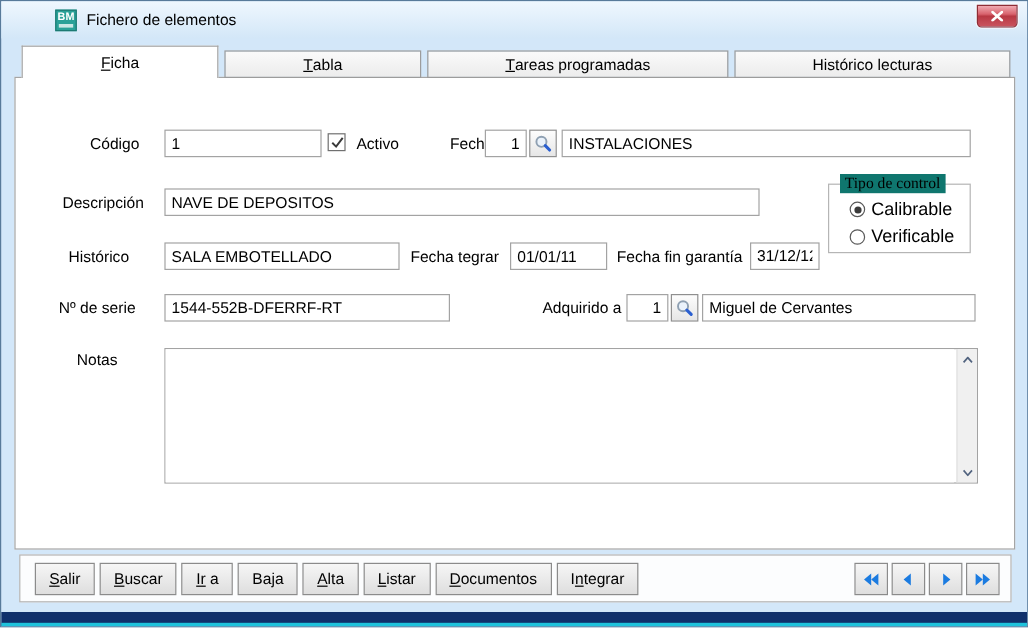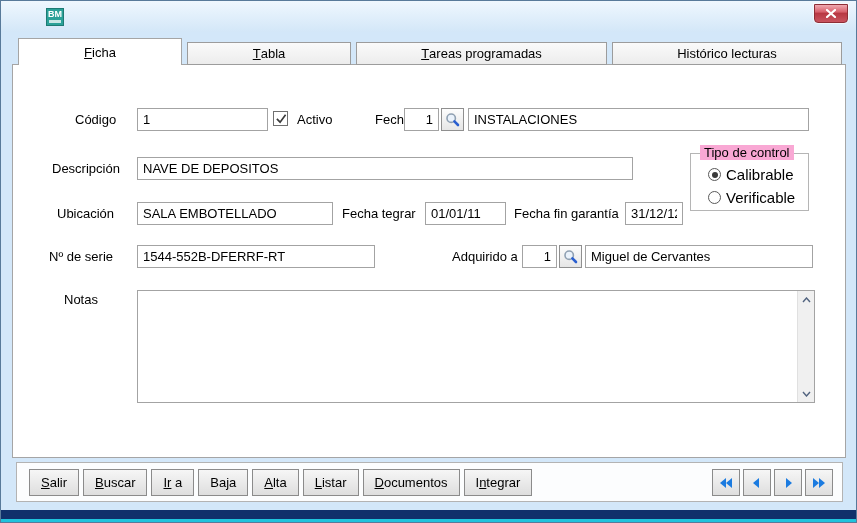--- a/index.html
+++ b/index.html
@@ -35,21 +35,21 @@
     font-family:inherit;font-size:13px;padding:0 5px;color:#000;outline:none;}
   .tb.num{text-align:right;}
   .icon-btn{position:absolute;width:23px;height:23px;border:1px solid #8f8f8f;
     background:linear-gradient(#fdfdfd,#e6e6e6);display:flex;align-items:center;justify-content:center;
     cursor:pointer;padding:0;}
   .checkbox{position:absolute;width:15px;height:15px;border:1px solid #707070;background:#fff;
     display:flex;align-items:center;justify-content:center;cursor:pointer;}
   .checkbox svg{visibility:hidden;}
   .checkbox.checked svg{visibility:visible;}
   .groupbox{position:absolute;border:1px solid #b5b5b5;}
-  .groupbox .legend{position:absolute;top:-9px;left:9px;background:#f9a8d4;padding:0 4px;font-size:13px;}
+  .groupbox .legend{position:absolute;top:-9px;left:9px;background:#0f766e;padding:0 4px;font-size:13px;font-family:Liberation Serif, serif;}
   .radio-row{position:absolute;display:flex;align-items:center;gap:5px;cursor:pointer;}
   .radio{width:13px;height:13px;border:1px solid #595959;border-radius:50%;background:#fff;position:relative;flex:none;}
   .radio.checked::after{content:"";position:absolute;left:2.5px;top:2.5px;right:2.5px;bottom:2.5px;
     background:#3a3a3a;border-radius:50%;}
   .radio-row .rlbl{font-size:15px;}
   .notes-box{position:absolute;background:#fff;border:1px solid #a3a3a3;}
   .notes-box textarea{position:absolute;left:0;top:0;width:calc(100% - 19px);height:100%;
     border:none;resize:none;outline:none;font-family:inherit;font-size:13px;padding:2px 4px;}
   .vscroll{position:absolute;right:0;top:0;bottom:0;width:17px;background:#f0f0f0;
     display:flex;flex-direction:column;justify-content:space-between;align-items:center;border-left:1px solid #e0e0e0;}
@@ -68,20 +68,21 @@
 </style>
 </head>
 <body>
 
 <div class="window">
 
   <div class="titlebar">
     <div class="app-icon">
       <span>BM</span>
     </div>
+    <span class="title">Fichero de elementos</span>
   </div>
   <div class="close-btn">
     <svg width="10" height="9" viewBox="0 0 10 9">
       <line x1="1" y1="1" x2="9" y2="8" stroke="#fff" stroke-width="2.2" stroke-linecap="round"></line>
       <line x1="9" y1="1" x2="1" y2="8" stroke="#fff" stroke-width="2.2" stroke-linecap="round"></line>
     </svg>
   </div>
 
   <div class="tabs">
     <div class="tab active" style="width:164px"><span style="text-decoration: underline;">F</span>icha</div>
@@ -118,21 +119,21 @@
       <div class="radio-row" style="left:17px;top:12px">
         <span class="radio checked"></span>
         <span class="rlbl">Calibrable</span>
       </div>
       <div class="radio-row" style="left:17px;top:35px">
         <span class="radio"></span>
         <span class="rlbl">Verificable</span>
       </div>
     </div>
 
-    <span class="lbl" style="left:44px;top:141px">Ubicación</span>
+    <span class="lbl" style="left:44px;top:141px">Histórico</span>
     <input class="tb" style="left: 124px; top: 137px; width: 196px;" value="SALA EMBOTELLADO">
     <span class="lbl" style="left:329px;top:141px">Fecha tegrar</span>
     <input class="tb" style="left: 412px; top: 137px; width: 81px;" value="01/01/11">
     <span class="lbl" style="left:501px;top:141px">Fecha fin garantía</span>
     <input class="tb" style="left: 612px; top: 137px; width: 58px;" value="31/12/12">
 
     <span class="lbl" style="left:36px;top:184px">Nº de serie</span>
     <input class="tb" style="left: 124px; top: 180px; width: 238px;" value="1544-552B-DFERRF-RT">
     <span class="lbl" style="left:439px;top:184px">Adquirido a</span>
     <input class="tb num" style="left: 509px; top: 180px; width: 35px;" value="1">

